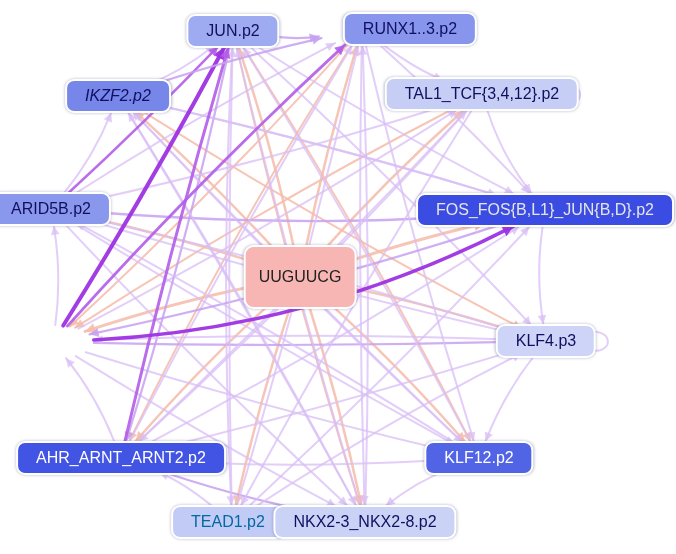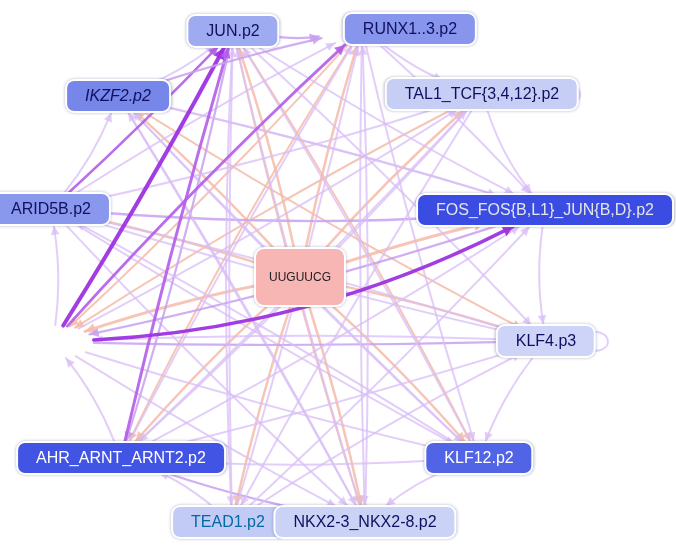--- a/index.html
+++ b/index.html
@@ -9,21 +9,21 @@
   }
   .canvas svg{position:absolute;left:0;top:0;}
   .node-layer{position:absolute;left:0;top:0;width:100%;height:100%;}
   .node{
     position:absolute;transform:translate(-50%,-50%);
     white-space:nowrap;font-size:16px;line-height:1;
     padding:7px 18px;border-radius:9px;border:2px solid #ffffff;
     box-shadow:0 0 3px rgba(90,90,140,0.45);
     cursor:pointer;
   }
-  .node.center{font-size:12px;padding:22px 13px;border-radius:10px;}
+  .node.center{font-size:16px;padding:22px 13px;border-radius:10px;}
 </style>
 </head>
 <body>
 
 <div class="canvas">
   <svg id="edge-layer" width="676" height="554" viewBox="0 0 676 554">
       <path d="M 295.4880864006581 255.10608327334103 Q 274.2188342065092 151.89771588684505 238.71810151674262 47.77159060636696" fill="none" stroke="#f4bba8" stroke-width="2.5" stroke-opacity="0.85" stroke-linecap="round"></path>
       <polygon points="238.71810151674262,47.77159060636696 246.37428207663444,55.198258717595216 237.19321915818054,58.32844779932672" fill="#f4bba8" opacity="0.85"></polygon>
       <path d="M 304.3952479038917 255.10065570983343 Q 325.179144999128 151.544786249782 356.9207133990864 45.90455288981193" fill="none" stroke="#f4bba8" stroke-width="2.5" stroke-opacity="0.85" stroke-linecap="round"></path>
       <polygon points="356.9207133990864,45.90455288981193 358.8318557740097,56.3983622468935 349.5421396714073,53.60709466153919" fill="#f4bba8" opacity="0.85"></polygon>

